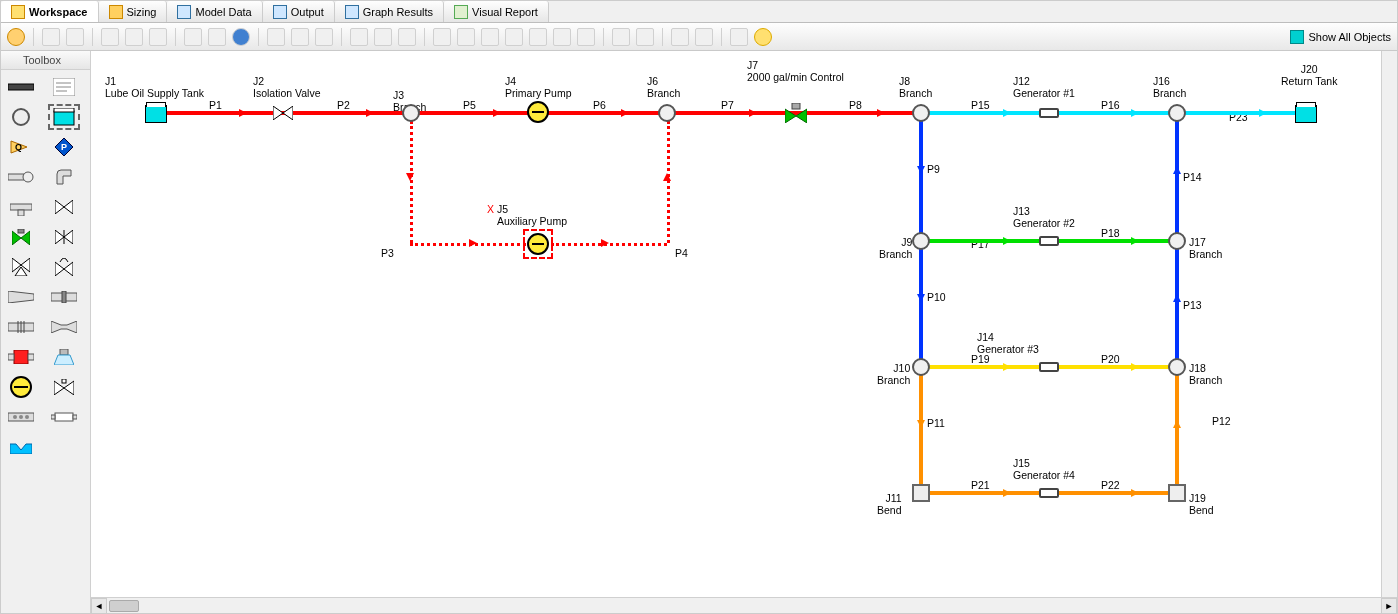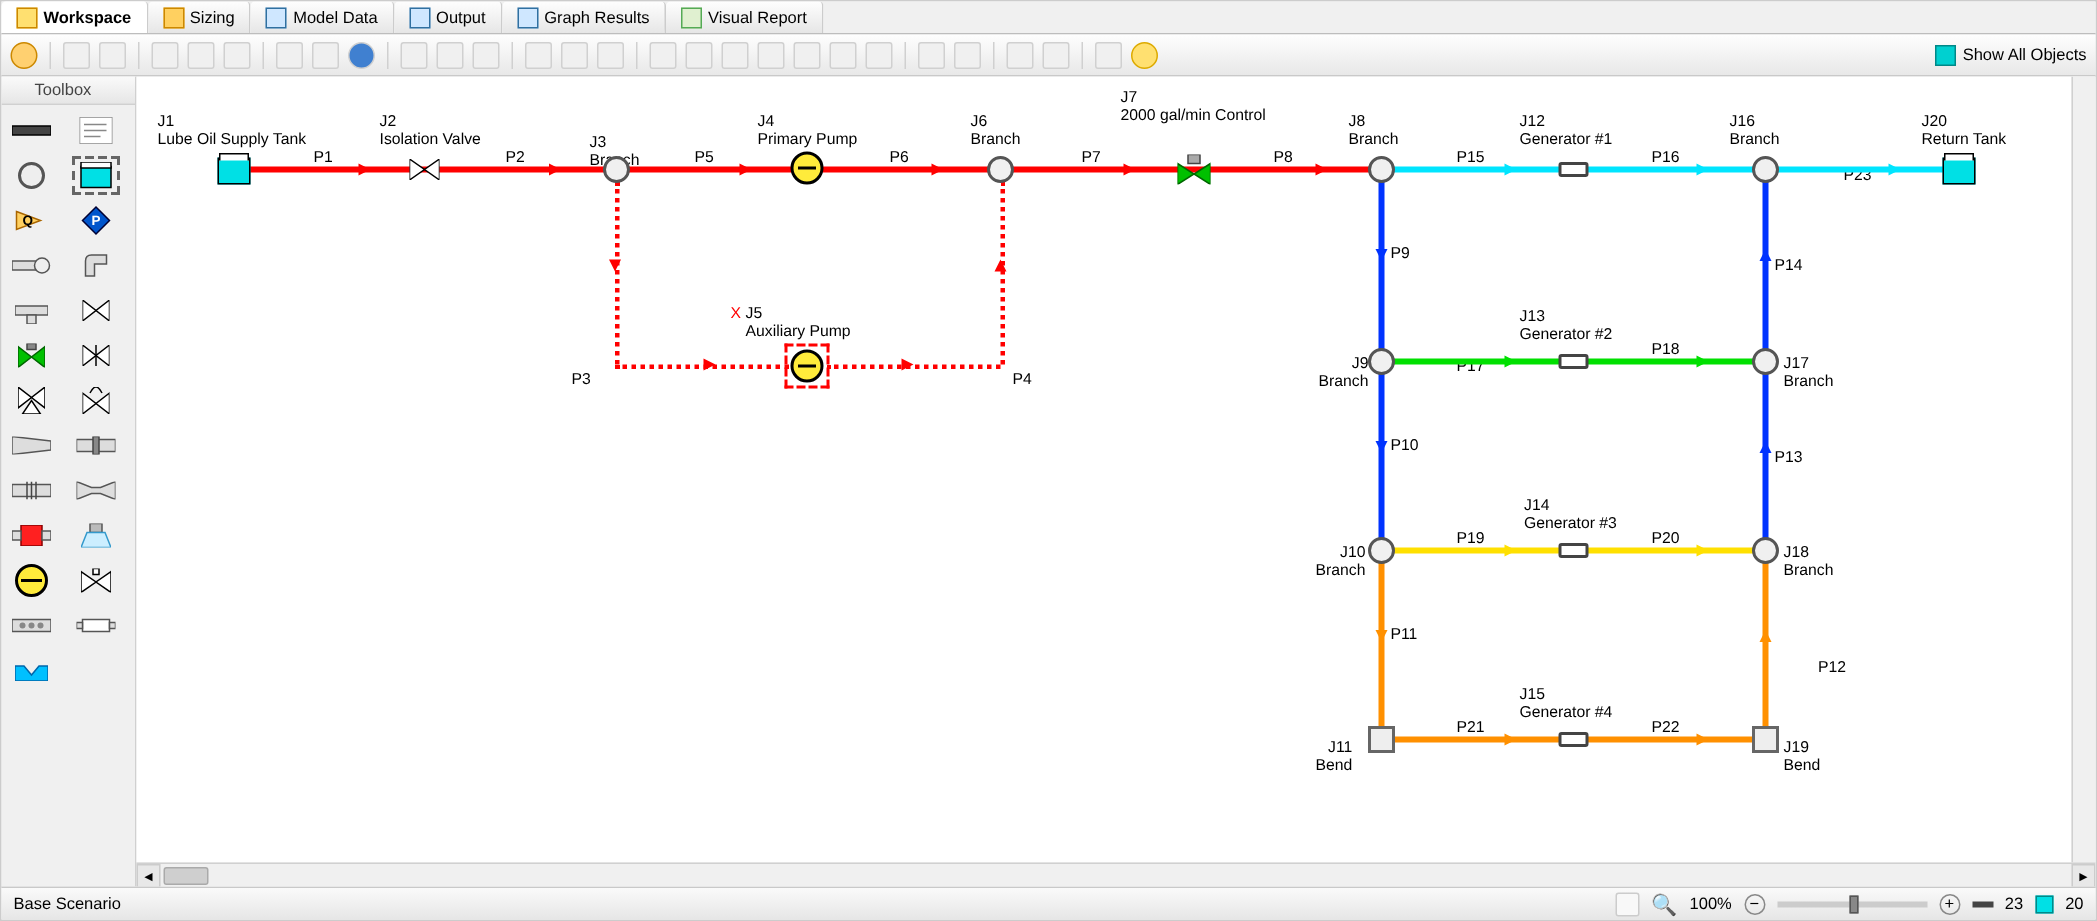--- a/index.html
+++ b/index.html
@@ -392,71 +392,54 @@
       <div class="lbl" style="left:396px; top:152px; color:#ff0000;">X</div>
       <div class="lbl" style="left:406px; top:152px;"><span>J5</span><br><span>Auxiliary Pump</span></div>
       <div class="lbl" style="left:556px; top:24px;"><span>J6</span><br><span>Branch</span></div>
       <div class="lbl" style="left:656px; top:8px;"><span>J7</span><br><span>2000 gal/min Control</span></div>
       <div class="lbl" style="left:808px; top:24px;"><span>J8</span><br><span>Branch</span></div>
       <div class="lbl" style="left:788px; top:185px; text-align:right;"><span>J9</span><br><span>Branch</span></div>
       <div class="lbl" style="left:786px; top:311px; text-align:right;"><span>J10</span><br><span>Branch</span></div>
       <div class="lbl" style="left:786px; top:441px; text-align:right;"><span>J11</span><br><span>Bend</span></div>
       <div class="lbl" style="left:922px; top:24px;"><span>J12</span><br><span>Generator #1</span></div>
       <div class="lbl" style="left:922px; top:154px;"><span>J13</span><br><span>Generator #2</span></div>
-      <div class="lbl" style="left:925px; top:280px;"><span>J14</span><br><span>Generator #3</span></div>
+      <div class="lbl" style="left:886px; top:280px;"><span>J14</span><br><span>Generator #3</span></div>
       <div class="lbl" style="left:922px; top:406px;"><span>J15</span><br><span>Generator #4</span></div>
       <div class="lbl" style="left:1062px; top:24px;"><span>J16</span><br><span>Branch</span></div>
       <div class="lbl" style="left:1098px; top:185px;"><span>J17</span><br><span>Branch</span></div>
       <div class="lbl" style="left:1098px; top:311px;"><span>J18</span><br><span>Branch</span></div>
       <div class="lbl" style="left:1098px; top:441px;"><span>J19</span><br><span>Bend</span></div>
-      <div class="lbl" style="left:1190px; top:24px;"><span>J20</span><br><span>Return Tank</span></div>
+      <div class="lbl" style="left:1190px; top:12px;text-align:center;"><span>J20</span><br><span>Return Tank</span></div>
 
       <div class="lbl" style="left:118px; top:48px;">P1</div>
       <div class="lbl" style="left:246px; top:48px;">P2</div>
       <div class="lbl" style="left:290px; top:196px;">P3</div>
       <div class="lbl" style="left:584px; top:196px;">P4</div>
       <div class="lbl" style="left:372px; top:48px;text-align:right;">P5</div>
       <div class="lbl" style="left:502px; top:48px;">P6</div>
       <div class="lbl" style="left:630px; top:48px;">P7</div>
       <div class="lbl" style="left:758px; top:48px;">P8</div>
       <div class="lbl" style="left:836px; top:112px;">P9</div>
       <div class="lbl" style="left:836px; top:240px;">P10</div>
       <div class="lbl" style="left:836px; top:366px;">P11</div>
-      <div class="lbl" style="left:1092px; top:388px;padding-left:29px;">P12</div>
+      <div class="lbl" style="left:1092px; top:364px;padding-left:29px;">P12</div>
       <div class="lbl" style="left:1092px; top:248px;">P13</div>
       <div class="lbl" style="left:1092px; top:120px;">P14</div>
       <div class="lbl" style="left:880px; top:48px;">P15</div>
       <div class="lbl" style="left:1010px; top:48px;">P16</div>
       <div class="lbl" style="left:880px; top:176px;margin-top:11px;">P17</div>
       <div class="lbl" style="left:1010px; top:176px;">P18</div>
       <div class="lbl" style="left:880px; top:302px;">P19</div>
       <div class="lbl" style="left:1010px; top:302px;">P20</div>
       <div class="lbl" style="left:880px; top:428px;">P21</div>
       <div class="lbl" style="left:1010px; top:428px;">P22</div>
       <div class="lbl" style="left:1138px; top:60px;">P23</div>
     </div>
     <div class="scrollh">
       <div class="btn" style="left:0">◄</div>
       <div class="thumb"></div>
       <div class="btn" style="right:0">►</div>
     </div>
   </div>
 </div>
 
-<div class="statusbar">
-  <span>Base Scenario</span>
-  <div class="statright">
-    <div class="statbtn"></div>
-    <span style="font-size:14px;">🔍</span>
-    <span>100%</span>
-    <span style="width:14px;height:14px;border:1px solid #888;border-radius:50%;display:inline-flex;align-items:center;justify-content:center;">−</span>
-    <span style="width:100px;height:4px;background:#ccc;position:relative;display:inline-block;">
-          <span style="position:absolute;left:48px;top:-4px;width:6px;height:12px;background:#888;border:1px solid #555;"></span>
-        </span>
-    <span style="width:14px;height:14px;border:1px solid #888;border-radius:50%;display:inline-flex;align-items:center;justify-content:center;">+</span>
-    <span style="display:inline-block;width:14px;height:4px;background:#444;vertical-align:middle;"></span>
-    <span>23</span>
-    <span style="display:inline-block;width:12px;height:12px;background:#00e0e5;border:1px solid #088;vertical-align:middle;"></span>
-    <span>20</span>
-  </div>
+
 </div>
 
-</div>
-
 </body></html>

